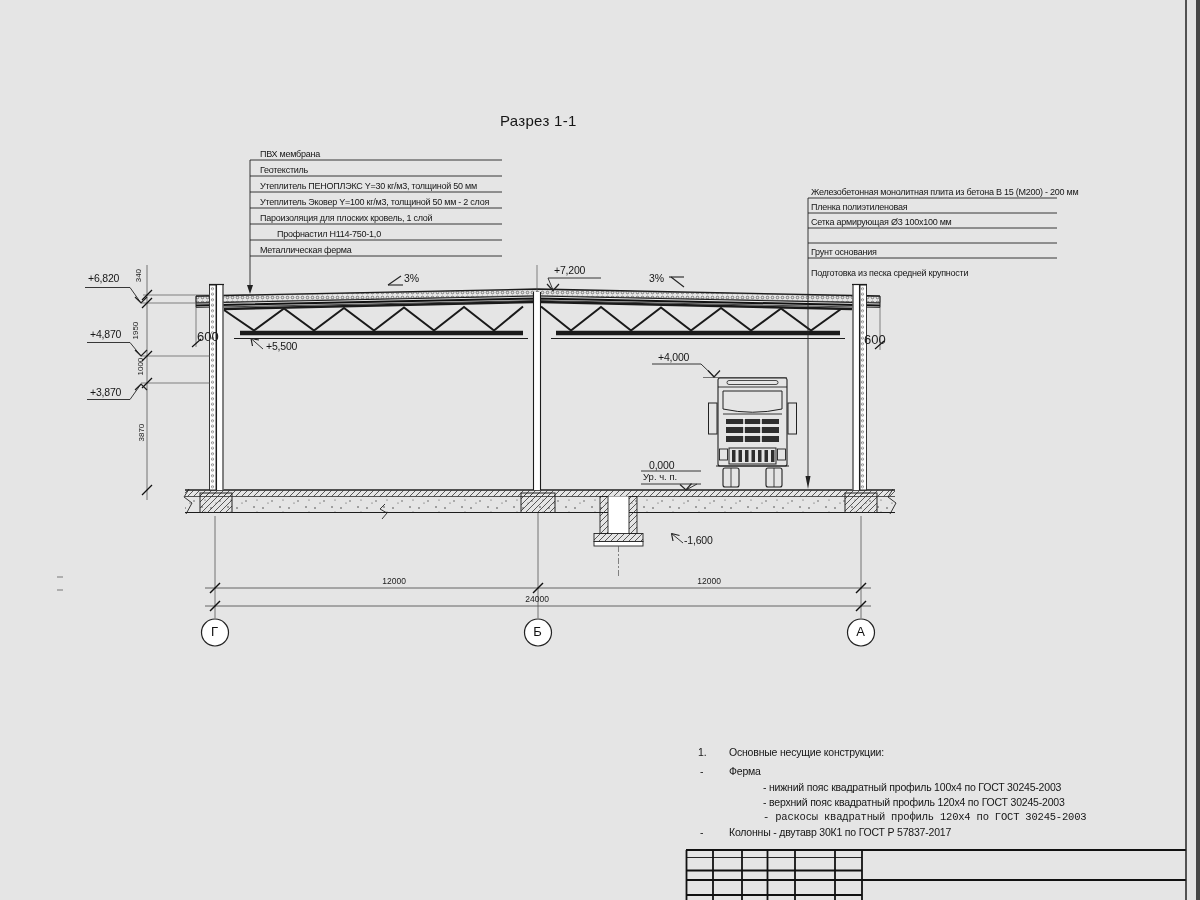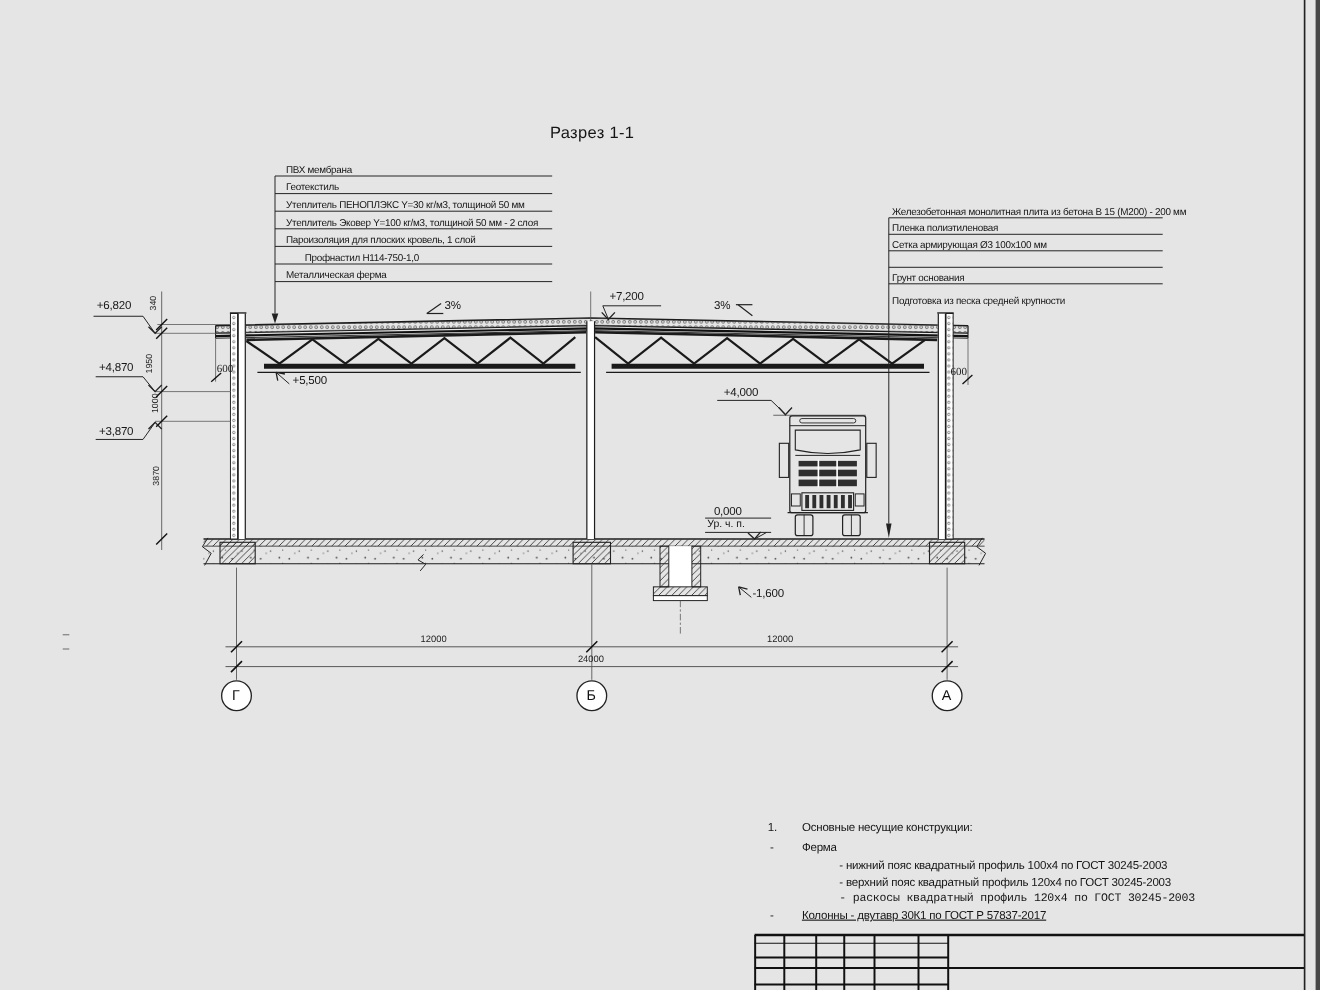--- a/index.html
+++ b/index.html
@@ -9,21 +9,21 @@
   svg{position:absolute;left:0;top:0;}
   .t{position:absolute;white-space:nowrap;color:#161616;line-height:1.15;}
   .title{font-size:15px;letter-spacing:.3px;}
   .callout{font-size:9px;letter-spacing:-.25px;}
   .elev{font-size:10.5px;letter-spacing:-.2px;}
   .small-elev{font-size:9.5px;}
   .dim{font-size:8.5px;color:#222;}
   .dimc{width:60px;text-align:right;}
   .vdim{width:44px;text-align:center;font-size:8px;color:#222;
         transform:rotate(-90deg);transform-origin:center;}
-  .tiny{font-size:10px;color:#222;font-family:Liberation Serif, serif;}
+  .tiny{font-size:13px;color:#222;}
   .axisletter{font-size:13px;width:27px;text-align:center;color:#111;}
   .note{font-size:10.5px;letter-spacing:-.2px;}
   .slope{font-size:10.5px;}
 </style>
 </head>
 <body>
 
 <div class="page">
 
 <svg width="1200" height="900" viewBox="0 0 1200 900">
@@ -332,16 +332,16 @@
 
 <div>
   <div class="t note" style="left:698px;top:746px;">1.</div>
   <div class="t note" style="left:729px;top:746px;">Основные несущие конструкции:</div>
   <div class="t note" style="left:700px;top:765px;">-</div>
   <div class="t note" style="left:729px;top:765px;">Ферма</div>
   <div class="t note" style="left:763px;top:781px;">- нижний пояс квадратный профиль 100х4 по ГОСТ 30245-2003</div>
   <div class="t note" style="left:763px;top:796px;">- верхний пояс квадратный профиль 120х4 по ГОСТ 30245-2003</div>
   <div class="t note" style="left:763px;top:811px;font-family:Liberation Mono, monospace;">- раскосы квадратный профиль 120х4 по ГОСТ 30245-2003</div>
   <div class="t note" style="left:700px;top:826px;">-</div>
-  <div class="t note" style="left:729px;top:826px;text-decoration:underline;">Колонны - двутавр 30К1 по ГОСТ Р 57837-2017</div>
+  <div class="t note" style="left:729px;top:826px;">Колонны - двутавр 30К1 по ГОСТ Р 57837-2017</div>
 </div>
 
 </div>
 
 </body></html>

